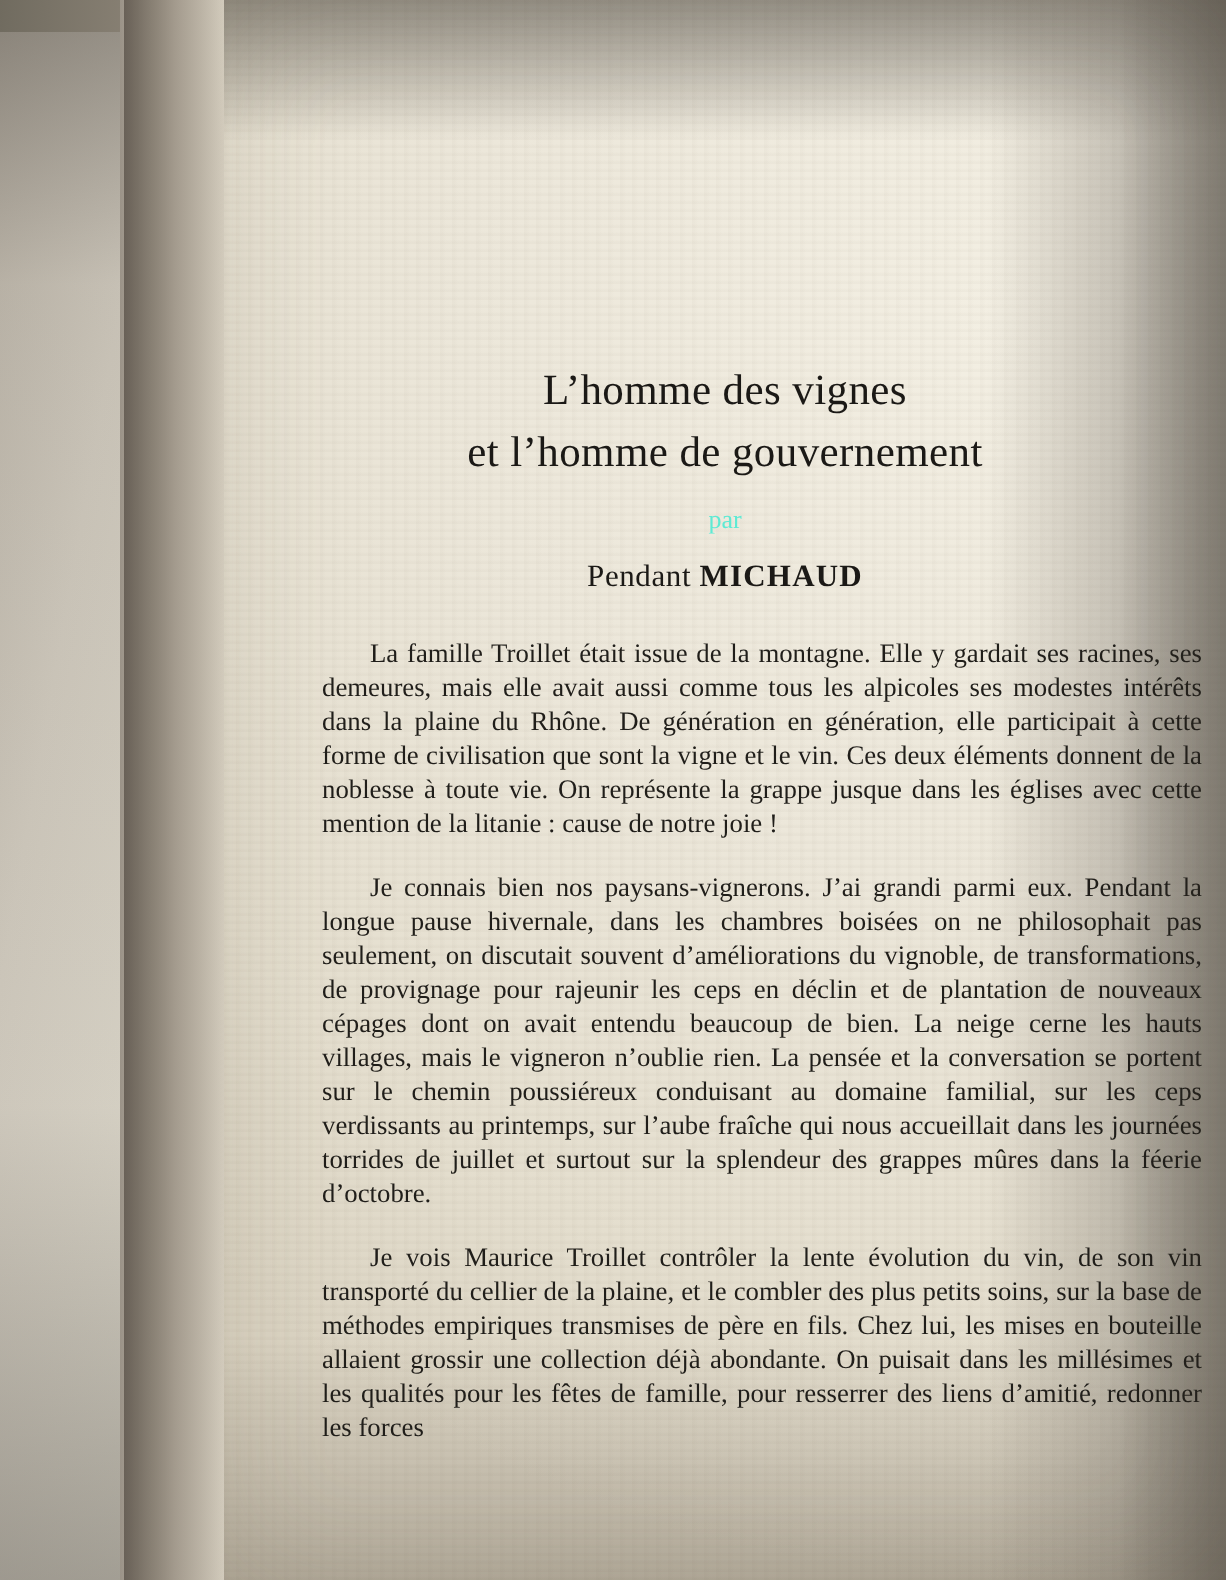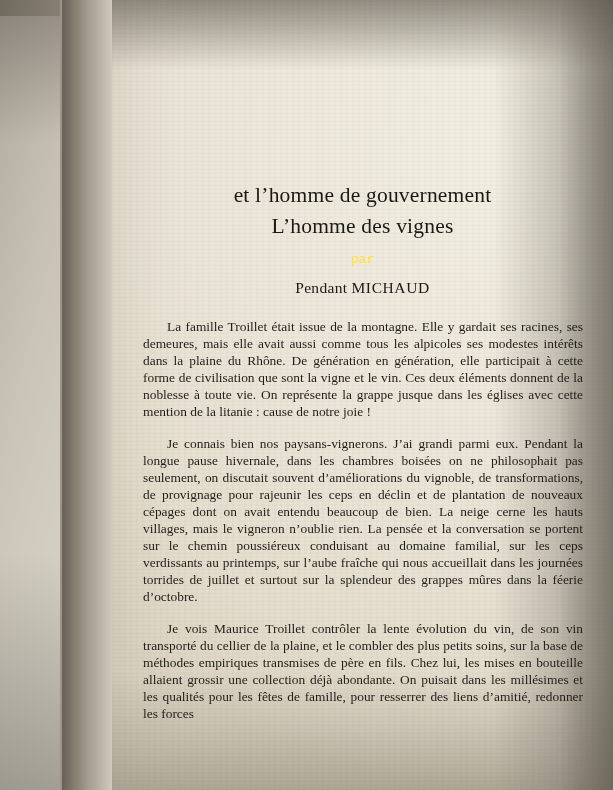--- a/index.html
+++ b/index.html
@@ -116,36 +116,36 @@
   }
   .title-line {
     font-size: 21.5px;
     line-height: 31px;
     letter-spacing: .2px;
     color: #1b1916;
   }
   .byline-par {
     margin-top: 10px;
     font-size: 13px;
-    color: #fde047;
-    font-family: Liberation Mono, monospace;
+    color: #5eead4;
   }
   .byline-name {
     margin-top: 12px;
     font-size: 15.5px;
     letter-spacing: .3px;
     color: #1b1916;
   }
   .byline-name .sc {
     letter-spacing: .6px;
+    font-weight: bold;
   }
 
   .body-block {
     position: absolute;
-    left: 31px;
+    left: 49px;
     top: 318px;
     width: 440px;
   }
   .para {
     font-size: 13.4px;
     line-height: 17.1px;
     text-align: justify;
     text-justify: inter-word;
     text-indent: 24px;
     margin: 0 0 14px 0;
@@ -176,22 +176,22 @@
   <div class="page"></div>
   <div class="page-grain"></div>
   <div class="page-topshadow"></div>
   <div class="page-bottomshadow"></div>
   <div class="page-rightshadow"></div>
   <div class="desk-right"></div>
 
   <div class="text-area">
 
     <div class="title-block">
+      <div class="title-line">L’homme des vignes</div>
       <div class="title-line">et l’homme de gouvernement</div>
-      <div class="title-line">L’homme des vignes</div>
       <div class="byline-par">par</div>
       <div class="byline-name">
         <span>Pendant</span>
         <span class="sc">MICHAUD</span>
       </div>
     </div>
 
     <div class="body-block">
       <p class="para">La famille Troillet était issue de la montagne. Elle y gardait ses racines, ses demeures, mais elle avait aussi comme tous les alpicoles ses modestes intérêts dans la plaine du Rhône. De génération en génération, elle participait à cette forme de civilisation que sont la vigne et le vin. Ces deux éléments donnent de la noblesse à toute vie. On représente la grappe jusque dans les églises avec cette mention de la litanie : cause de notre joie !</p>
       <p class="para">Je connais bien nos paysans-vignerons. J’ai grandi parmi eux. Pendant la longue pause hivernale, dans les chambres boisées on ne philosophait pas seulement, on discutait souvent d’améliorations du vignoble, de transformations, de provignage pour rajeunir les ceps en déclin et de plantation de nouveaux cépages dont on avait entendu beaucoup de bien. La neige cerne les hauts villages, mais le vigneron n’oublie rien. La pensée et la conversation se portent sur le chemin poussiéreux conduisant au domaine familial, sur les ceps verdissants au printemps, sur l’aube fraîche qui nous accueillait dans les journées torrides de juillet et surtout sur la splendeur des grappes mûres dans la féerie d’octobre.</p>

